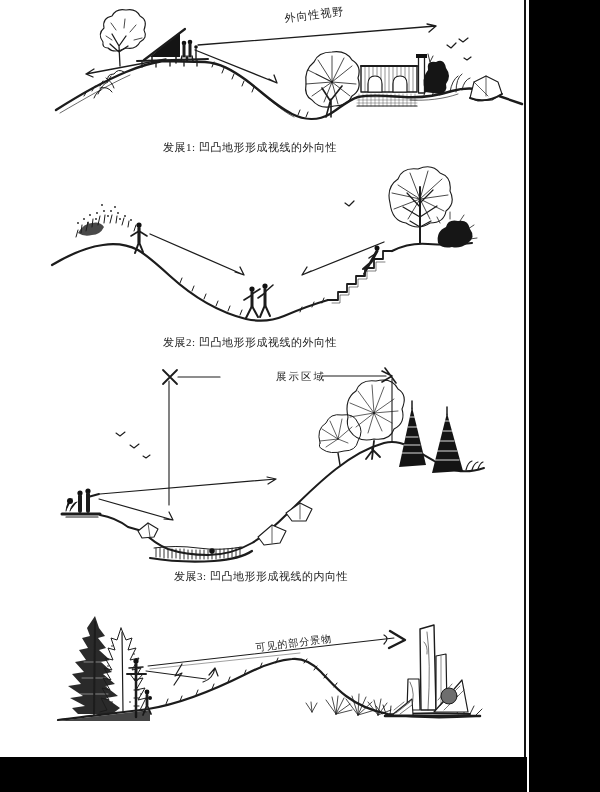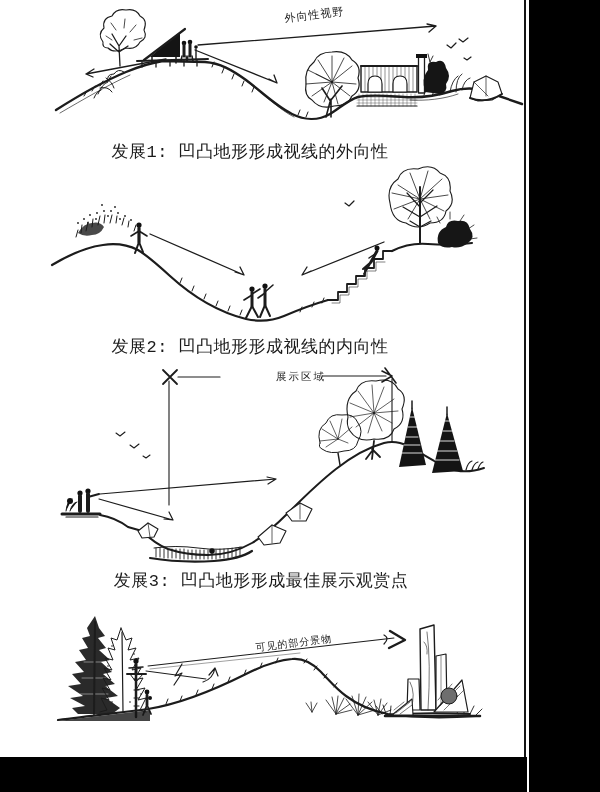--- a/index.html
+++ b/index.html
@@ -1,20 +1,20 @@
 <!DOCTYPE html>
 <html><head>
 <meta charset="utf-8">
 <style>
   html,body{margin:0;padding:0;background:#888;}
   .scan{position:relative;width:600px;height:792px;background:#ffffff;overflow:hidden;
         font-family:"Liberation Serif","DejaVu Serif",serif;color:#1c1c1c;}
   .sketch{position:absolute;left:0;}
   .caption{position:absolute;transform:translateX(-50%);white-space:nowrap;
-           font-size:17px;letter-spacing:.5px;color:#1a1a1a;font-family:Liberation Mono, monospace;}
+           font-size:11px;letter-spacing:.5px;color:#1a1a1a;}
   .band{position:absolute;background:#000;}
   .edge-dark{position:absolute;background:#141414;}
   .edge-white{position:absolute;background:#fff;}
 </style>
 </head>
 <body>
 
 <div class="scan">
 
   <svg class="sketch" style="top:0px" width="530" height="140" viewBox="0 0 530 140">
@@ -169,21 +169,21 @@
       <g stroke-width="1.2">
         <path d="M345,40 l4,3 l5,-5"></path>
       </g>
 
       <g stroke-width="1.3">
         <path d="M150,71 L244,112 M244,112 l-4,-8 M244,112 l-9,-3"></path>
         <path d="M384,79 L302,112 M302,112 l9,-4 M302,112 l5,-8"></path>
       </g>
     </g>
   </svg>
-  <div class="caption" style="left:250px;top:335px">发展2: 凹凸地形形成视线的内向性</div>
+  <div class="caption" style="left:250px;top:335px">发展2: 凹凸地形形成视线的外向性</div>
 
   <svg class="sketch" style="top:355px" width="530" height="215" viewBox="0 0 530 215">
     <g stroke="#1c1c1c" fill="none" stroke-linecap="round" stroke-linejoin="round">
 
       <g>
         <path stroke-width="1.8" d="M163,15 L177,29 M177,15 L163,29"></path>
         <path stroke-width="1.2" d="M178,22 L220,22 M323,21 L386,21"></path>
         <path stroke-width="1.6" d="M392,21 l-10,-5 M392,21 l-10,6 M385,13 L396,28"></path>
         <path stroke-width="1.1" d="M169,26 L169,150 M392,24 L392,86"></path>
       </g>
@@ -238,21 +238,21 @@
         <path stroke-width="1.5" d="M447,52 L447,60"></path>
         <path stroke-width="1.2" d="M466,115 q2,-8 6,-9 M472,115 q2,-7 6,-8 M478,114 q2,-6 5,-7"></path>
       </g>
 
       <g stroke-width="1.2">
         <path d="M100,139 L276,124 M276,124 l-9,-2 M276,124 l-8,5"></path>
         <path d="M99,144 L173,165 M173,165 l-9,-1 M173,165 l-4,-8"></path>
       </g>
     </g>
   </svg>
-  <div class="caption" style="left:261px;top:569px">发展3: 凹凸地形形成最佳展示观赏点</div>
+  <div class="caption" style="left:261px;top:569px">发展3: 凹凸地形形成视线的内向性</div>
 
   <svg class="sketch" style="top:602px" width="530" height="124" viewBox="0 0 530 124">
     <g stroke="#1c1c1c" fill="none" stroke-linecap="round" stroke-linejoin="round">
 
       <g>
         <polygon stroke="none" fill="#181818" opacity=".92" points="95,14 99,26 105,34 98,36 106,46 99,48 110,58 101,60 112,70 103,72 115,82 105,84 118,94 106,96 120,106 112,112 78,112 72,106 85,104 70,96 83,94 68,84 81,82 72,72 84,70 75,60 86,58 79,48 88,46 82,36 90,34 87,26"></polygon>
         <path stroke="#fff" stroke-width=".8" opacity=".55" d="M84,60 h20 M82,76 h24 M80,92 h28"></path>
         <path stroke-width="2" d="M94,112 L95,20"></path>
         <path stroke-width="1" d="M121,26 L126,38 L132,36 L128,48 L136,46 L130,58 L139,56 L132,68 L141,66 L134,78 L143,76 L136,88 L145,86 L138,98 L146,96 L140,108 L146,110 M121,26 L117,38 L111,36 L115,48 L108,46 L113,58 L105,56 L112,68 L104,66 L111,78 L103,76 L110,88 L102,86 L109,98 L101,96 L107,108 L100,110"></path>
         <path stroke-width="1.2" d="M123,110 L122,30"></path>

